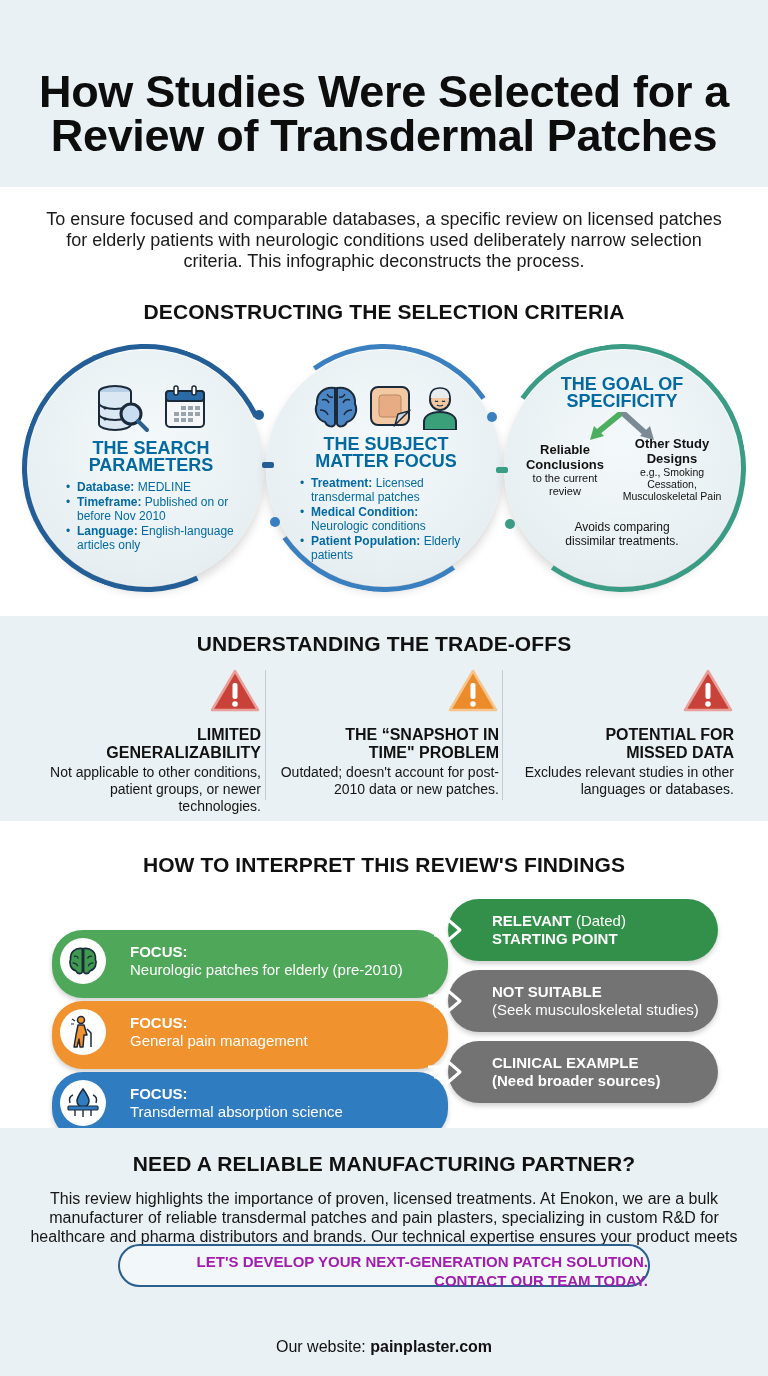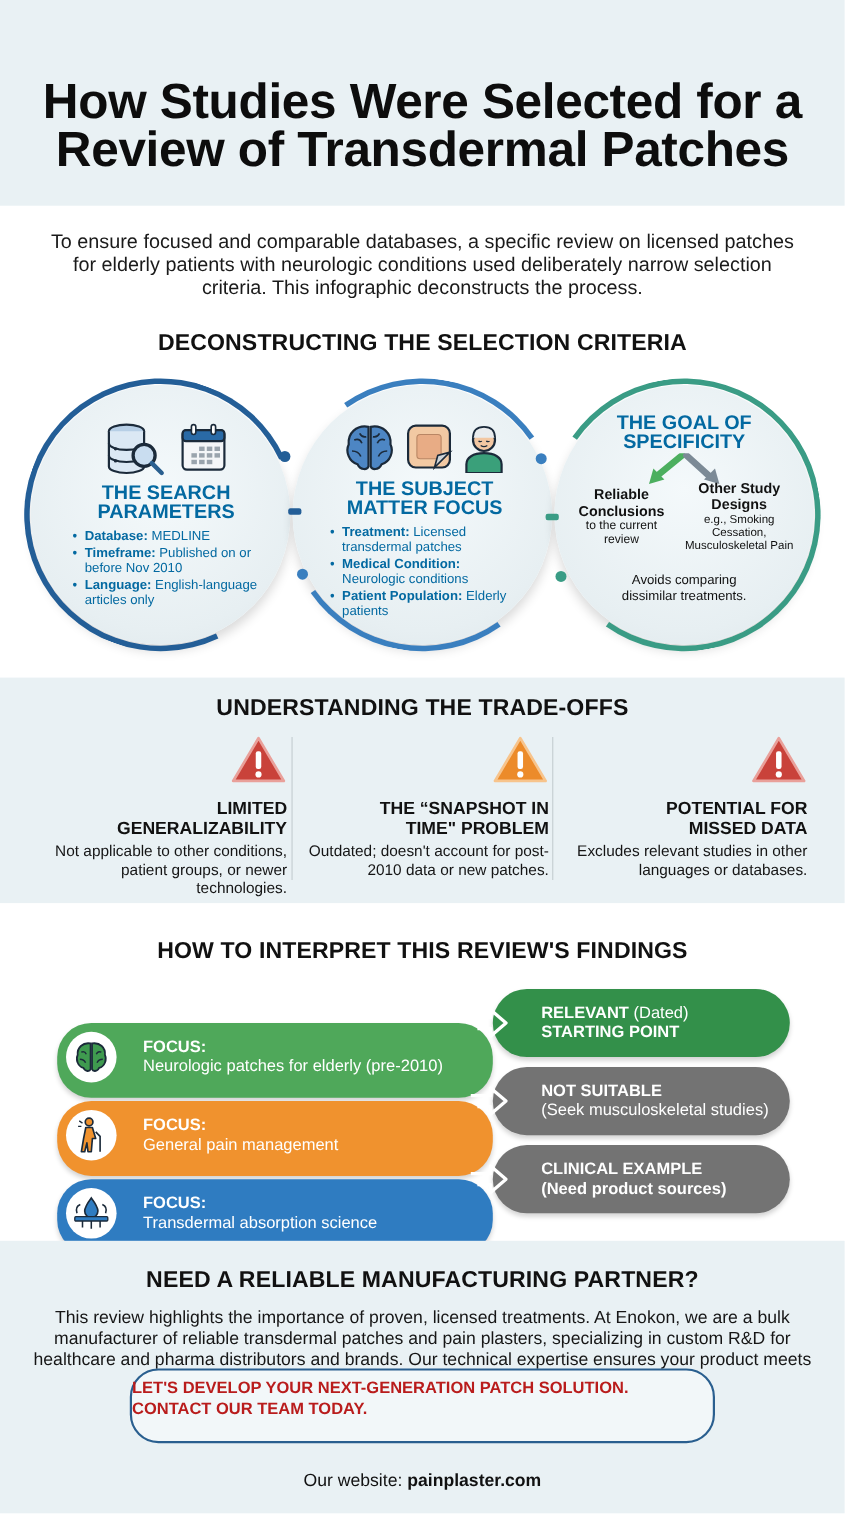--- a/index.html
+++ b/index.html
@@ -40,21 +40,21 @@
   .pill-r { position: absolute; left: 396px; top: 0; width: 270px; height: 62px; border-radius: 31px; box-shadow: 0 3px 5px rgba(0,0,0,0.18); }
   .bubble { position: absolute; left: 8px; top: 8px; width: 46px; height: 46px; border-radius: 50%; background: #fff; display: flex; align-items: center; justify-content: center; }
   .pl-text { position: absolute; left: 78px; top: 13px; color: #fff; font-size: 15px; line-height: 18px; }
   .pl-text b { display: block; font-weight: bold; }
   .pr-text { position: absolute; left: 44px; top: 13px; color: #fff; font-size: 15px; line-height: 18px; }
   .arrow { position: absolute; left: 372px; top: 14px; width: 44px; height: 34px; }
 
   
   .cta { position: absolute; left: 0; top: 1128px; width: 768px; height: 248px; background: #e9f1f4; }
   .cta-body { position: absolute; left: 30px; width: 708px; top: 1189px; text-align: center; font-size: 16px; line-height: 19px; color: #161616; }
-  .cta-btn { position: absolute; left: 118px; top: 1244px; width: 532px; height: 68px; border: 2px solid #2a5f8f; border-radius: 26px; background: #f2f7f9; text-align: left; font-weight: bold; font-size: 15px; line-height: 19px; padding-top: 6px; color: #b91c1c; cursor: pointer; }
+  .cta-btn { position: absolute; left: 118px; top: 1244px; width: 532px; height: 43px; border: 2px solid #2a5f8f; border-radius: 26px; background: #f2f7f9; text-align: right; font-weight: bold; font-size: 15px; line-height: 19px; padding-top: 6px; color: #a21caf; cursor: pointer; }
   .website { position: absolute; left: 0; width: 768px; top: 1338px; text-align: center; font-size: 16px; color: #111; }
   .website b { font-weight: bold; }
 </style>
 </head>
 <body>
 
 <div class="hero">
   <h1 class="hero-title">
     <div>How Studies Were Selected for a</div>
     <div>Review of Transdermal Patches</div>
@@ -261,21 +261,21 @@
     </div>
     <div class="pl-text"><b>FOCUS:</b><span>General pain management</span></div>
   </div>
   <svg class="arrow" viewBox="0 0 44 34">
       <path d="M4 12 H22 V5 L36 17 L22 29 V22 H10" fill="none" stroke="#fff" stroke-width="3" stroke-linejoin="round"></path>
     </svg>
 </div>
 
 <div class="row" style="top:1041px;">
   <div class="pill-r" style="background:#737373;font-weight:bold;">
-    <div class="pr-text"><div><b>CLINICAL EXAMPLE</b><span></span></div><span>(Need product sources)</span></div>
+    <div class="pr-text"><div><b>CLINICAL EXAMPLE</b><span></span></div><span>(Need broader sources)</span></div>
   </div>
   <div class="pill-l" style="background:#2f7cc1;">
     <div class="bubble">
       <svg width="34" height="32" viewBox="0 0 34 32">
           <path d="M17 2 q-6 8 -6 12 a6 6 0 0 0 12 0 q0 -4 -6 -12 z" fill="#2f7cc1" stroke="#1b2a3a" stroke-width="1.5"></path>
           <rect x="2" y="19" width="30" height="4" rx="1" fill="#2f7cc1" stroke="#1b2a3a" stroke-width="1.2"></rect>
           <path d="M4 16 q-2 -6 3 -8 M30 16 q2 -6 -3 -8 M9 23 v6 M17 23 v7 M25 23 v6" fill="none" stroke="#1b2a3a" stroke-width="1.4"></path>
         </svg>
     </div>
     <div class="pl-text"><b>FOCUS:</b><span>Transdermal absorption science</span></div>

